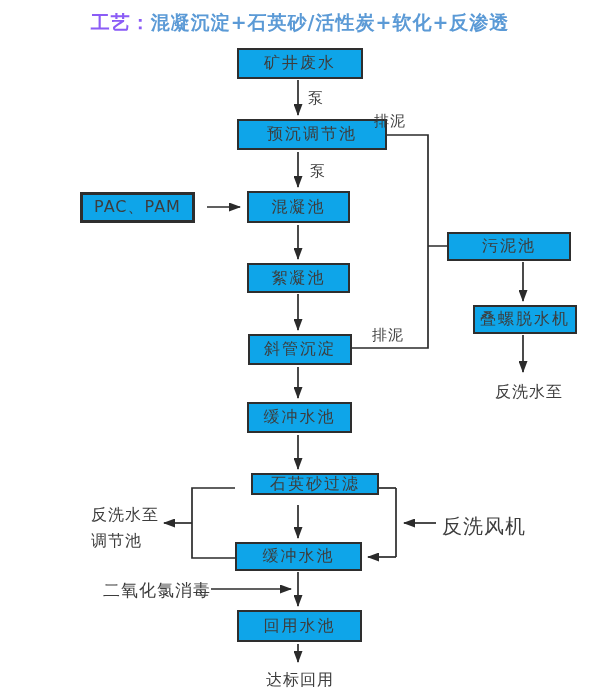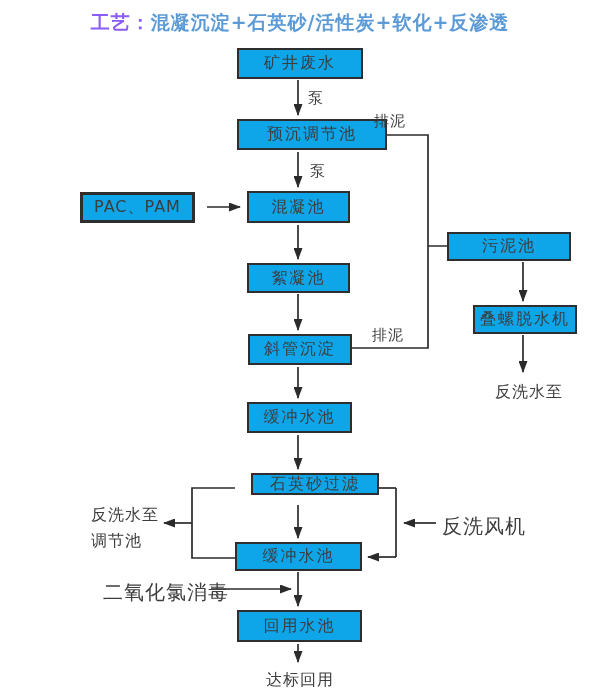--- a/index.html
+++ b/index.html
@@ -85,16 +85,16 @@
   <div class="box" style="left:237px;top:610px;width:125px;height:32px">回用水池</div>
 
   <div class="lbl" style="left:308px;top:89px">泵</div>
   <div class="lbl" style="left:374px;top:112px">排泥</div>
   <div class="lbl" style="left:310px;top:162px">泵</div>
   <div class="lbl" style="left:372px;top:326px">排泥</div>
   <div class="lbl" style="left:495px;top:382px;font-size:16px">反洗水至</div>
   <div class="lbl" style="left:91px;top:505px;font-size:16px">反洗水至</div>
   <div class="lbl" style="left:91px;top:531px;font-size:16px">调节池</div>
   <div class="lbl" style="left:442px;top:514px;font-size:20px">反洗风机</div>
-  <div class="lbl" style="left:103px;top:580px;font-size:20px">二氧化氯消毒</div>
+  <div class="lbl" style="left:103px;top:580px;font-size:17px">二氧化氯消毒</div>
   <div class="lbl" style="left:266px;top:670px;font-size:16px">达标回用</div>
 
 </div>
 
 </body></html>

